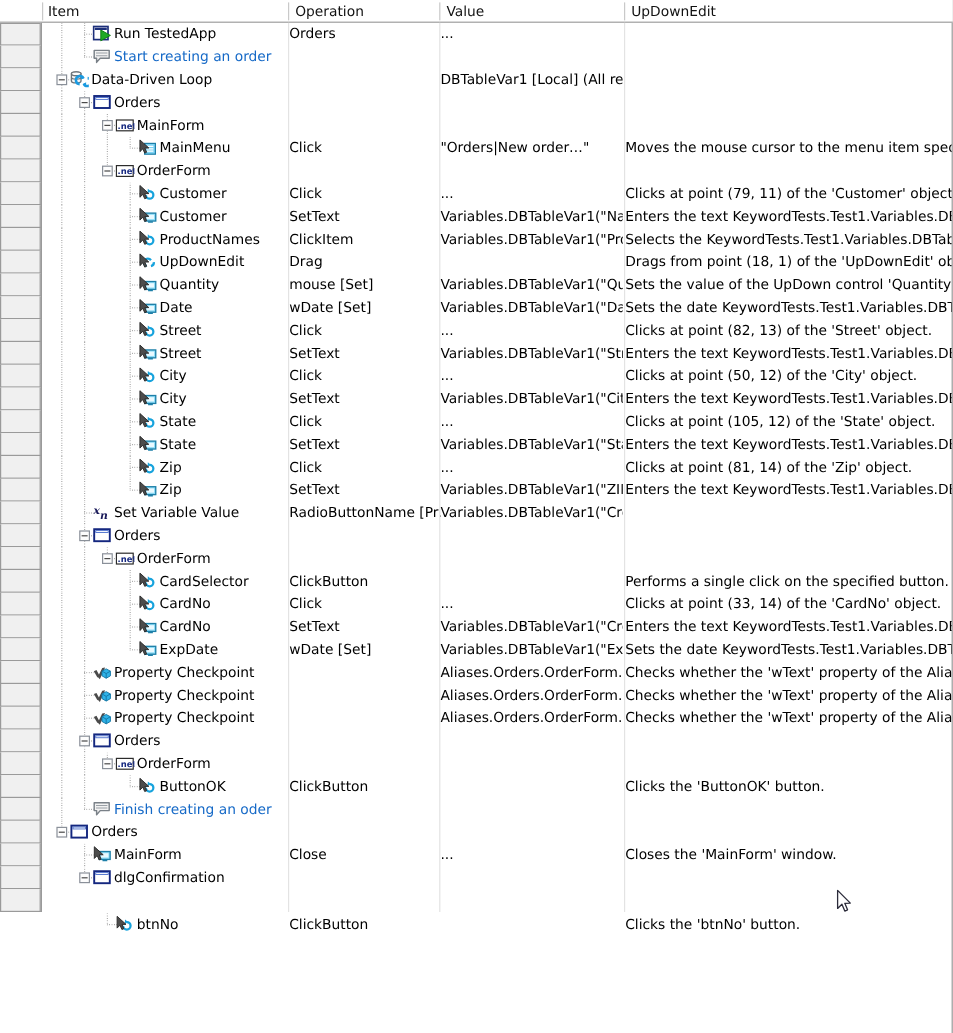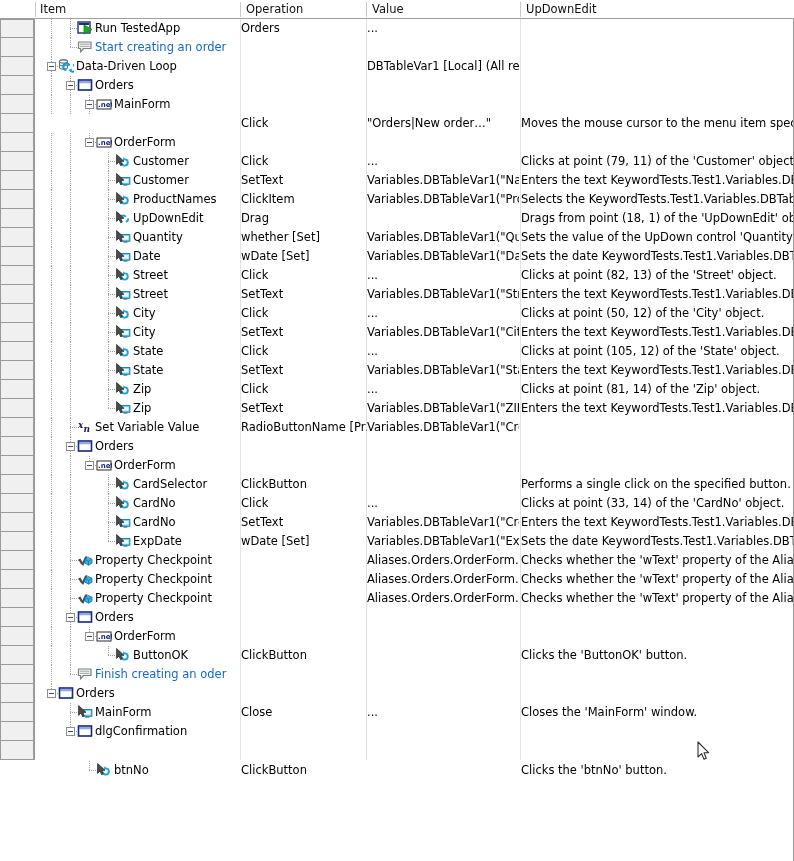--- a/index.html
+++ b/index.html
@@ -241,20 +241,35 @@
               <text x="2" y="10.4" font-size="7" font-family="&quot;DejaVu Sans&quot;,sans-serif" fill="#14277f" font-weight="bold">.net</text>
             </svg>
           </span>
           <span class="txt lbl" style="left: 73px;">MainForm</span>
         </div>
         <div class="cell c-op"></div>
         <div class="cell c-val"></div>
         <div class="cell c-desc"></div>
       </div>
       <div class="row" style="top: 114px;">
+        <div class="cell c-item" style="width: 200px;">
+          <div class="dotv" style="left: 10px;"></div>
+          <div class="dotv" style="left: 29px;"></div>
+          <div class="dotv" style="left: 48px;"></div>
+          <div class="dotv half" style="left: 67px;"></div>
+          <div class="doth" style="left: 67px; width: 11px;"></div>
+          <span class="ic" style="left: 74px;">
+            <svg width="16" height="15" viewBox="0 0 16 15">
+              <rect x="5.5" y="3.5" width="9" height="9" fill="#7fd4f5" stroke="#1d7fa8" stroke-width="1"></rect>
+              <path d="M7.3 6 H12.8 M7.3 8 H12.8 M7.3 10 H12.8" stroke="#ffffff" stroke-width="1.1"></path>
+              <path d="M1.6 0.6 L1.6 10.4 L4 8 L5.6 11.6 L7.2 10.9 L5.7 7.4 L9 7.3 Z" fill="#4c4c4c" stroke="#2b2b2b" stroke-width="0.8" stroke-linejoin="round"></path>
+            </svg>
+          </span>
+          <span class="txt lbl" style="left: 92px;">MainMenu</span>
+        </div>
         <div class="cell c-op">Click</div>
         <div class="cell c-val">"Orders|New order…"</div>
         <div class="cell c-desc">Moves the mouse cursor to the menu item specified a…</div>
       </div>
       <div class="row" style="top: 133px;">
         <div class="cell c-item" style="width: 200px;">
           <div class="dotv" style="left: 10px;"></div>
           <div class="dotv" style="left: 29px;"></div>
           <div class="dotv half" style="left: 48px;"></div>
           <div class="doth" style="left: 48px; width: 11px;"></div>
@@ -356,21 +371,21 @@
           <span class="ic" style="left: 74px;">
             <svg width="16" height="15" viewBox="0 0 16 15">
               <rect x="5.8" y="4.6" width="9" height="6.6" fill="#8ddcf7" stroke="#1d7fa8" stroke-width="1.1"></rect>
               <rect x="7.2" y="6" width="6.2" height="3.6" fill="#e9f9ff"></rect>
               <path d="M8.4 12 H12.4" stroke="#1d7fa8" stroke-width="1.3"></path>
               <path d="M1.6 0.6 L1.6 10.4 L4 8 L5.6 11.6 L7.2 10.9 L5.7 7.4 L9 7.3 Z" fill="#4c4c4c" stroke="#2b2b2b" stroke-width="0.8" stroke-linejoin="round"></path>
             </svg>
           </span>
           <span class="txt lbl" style="left: 92px;">Quantity</span>
         </div>
-        <div class="cell c-op">whether [Set]</div>
+        <div class="cell c-op">mouse [Set]</div>
         <div class="cell c-val">Variables.DBTableVar1("Qua…</div>
         <div class="cell c-desc">Sets the value of the UpDown control 'Quantity' to K…</div>
       </div>
       <div class="row" style="top: 247px;">
         <div class="cell c-item" style="width: 200px;">
           <div class="dotv" style="left: 10px;"></div>
           <div class="dotv" style="left: 29px;"></div>
           <div class="dotv" style="left: 67px;"></div>
           <div class="doth" style="left: 67px; width: 11px;"></div>
           <span class="ic" style="left: 74px;">

